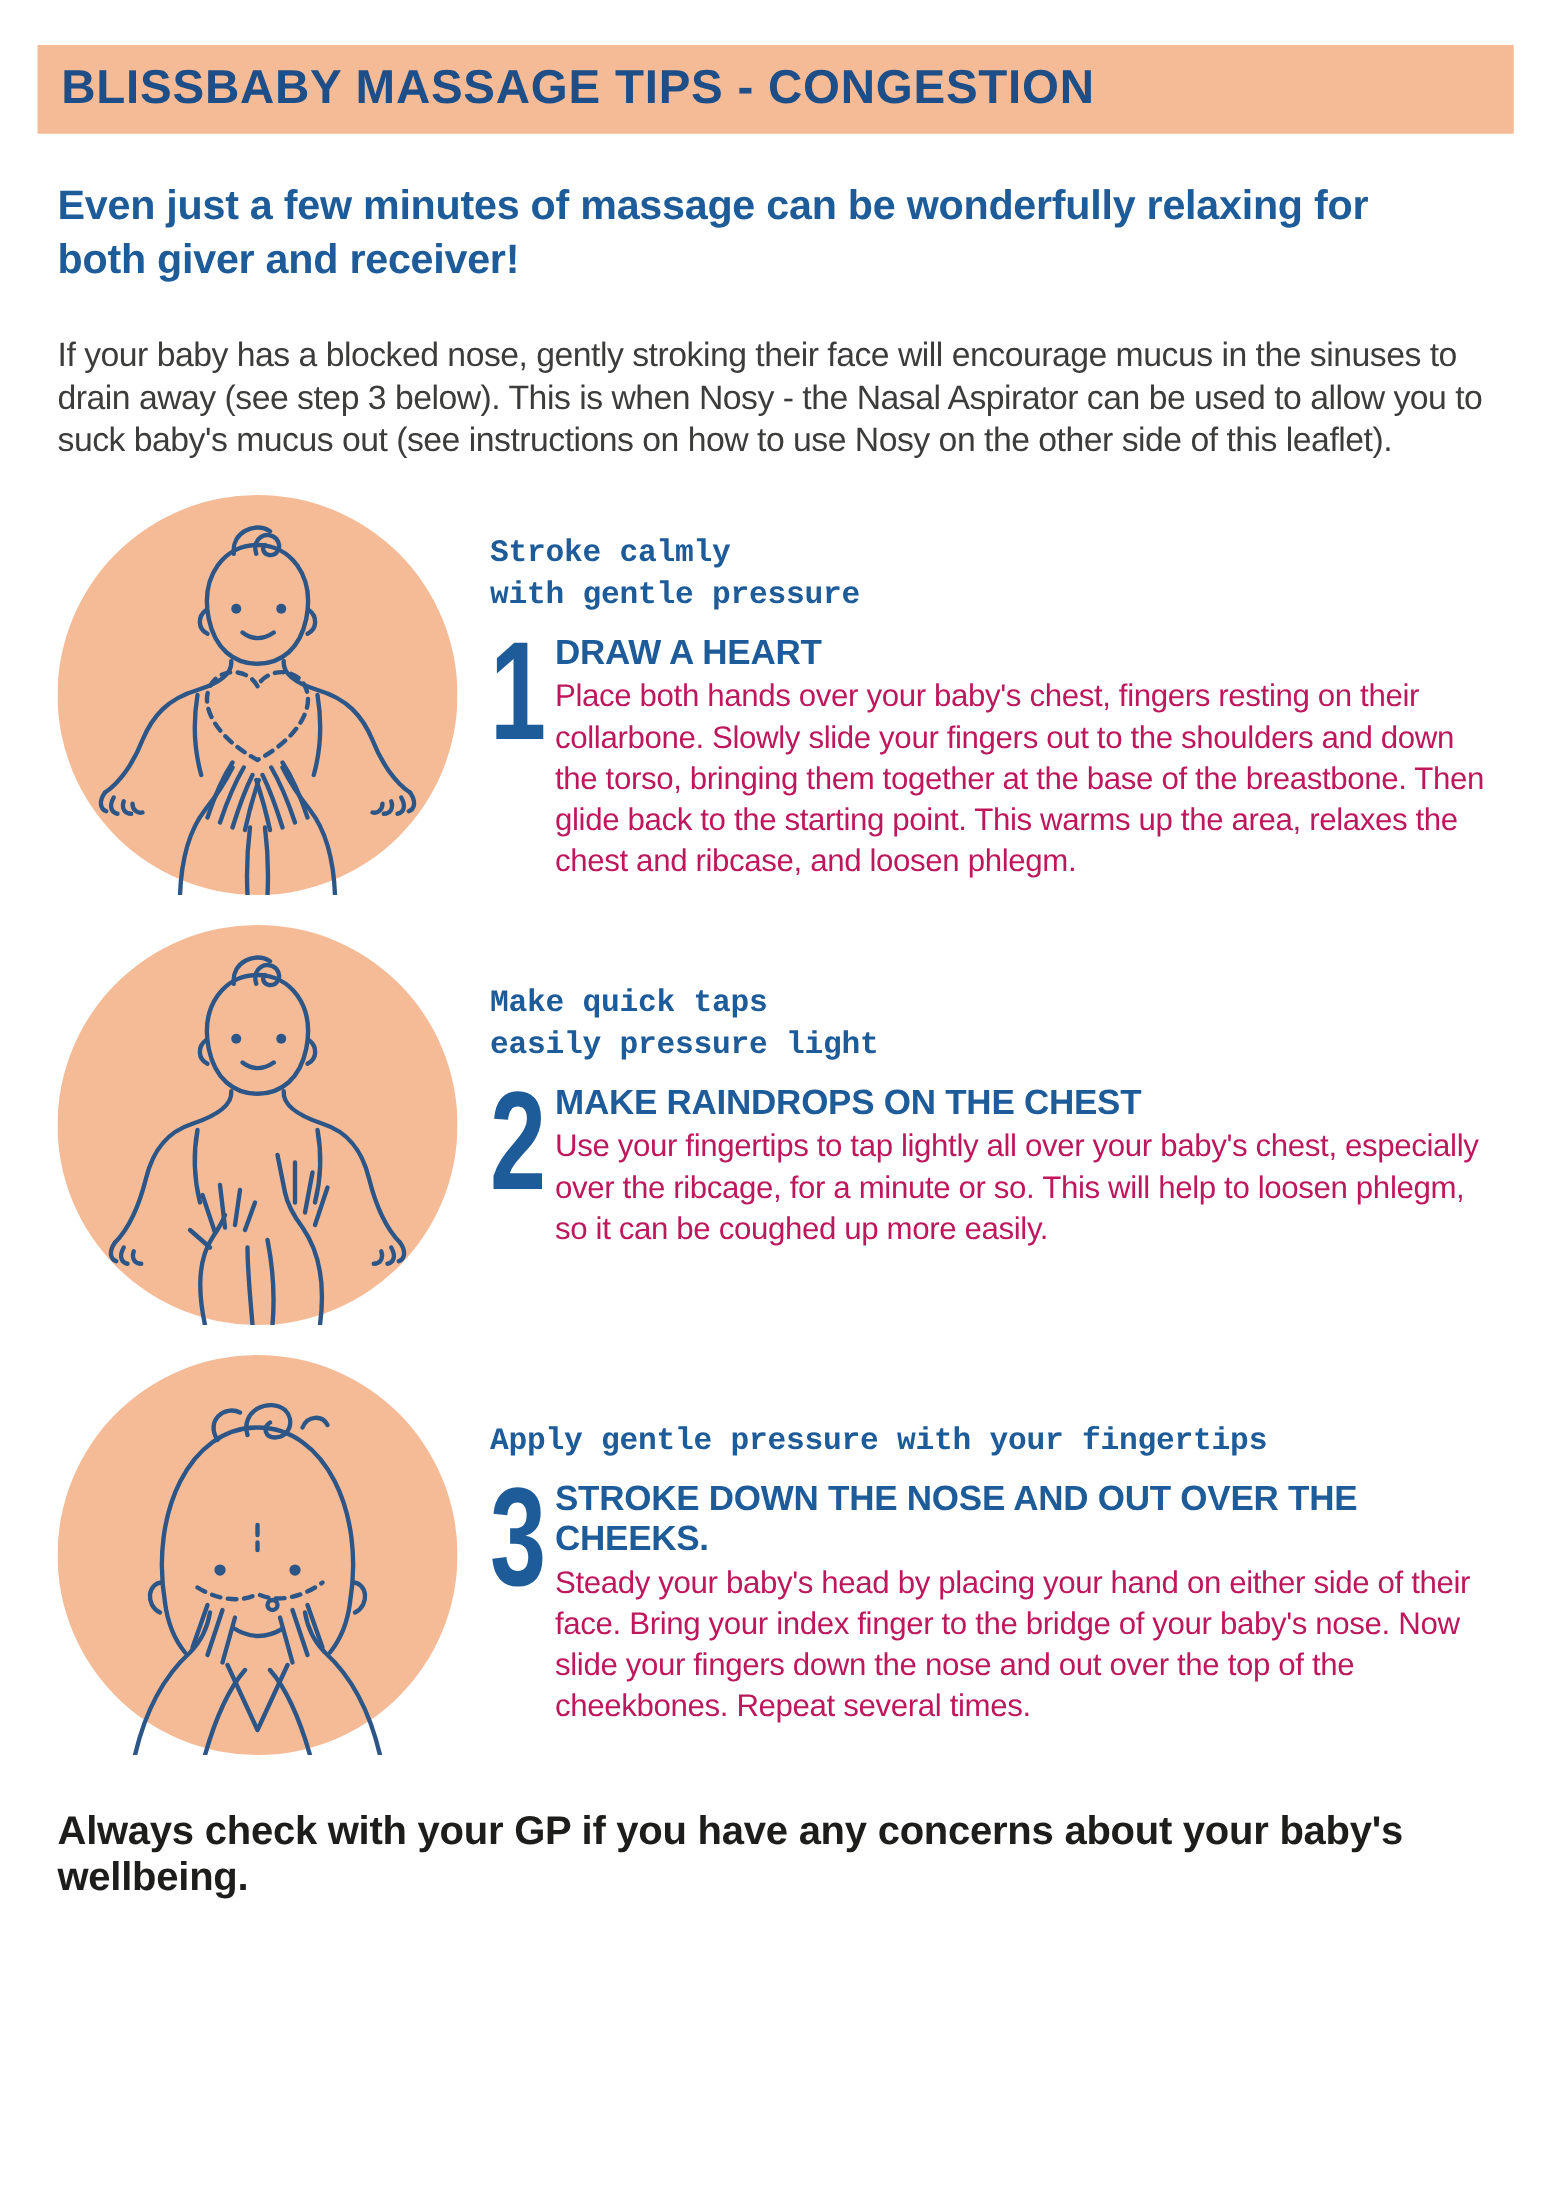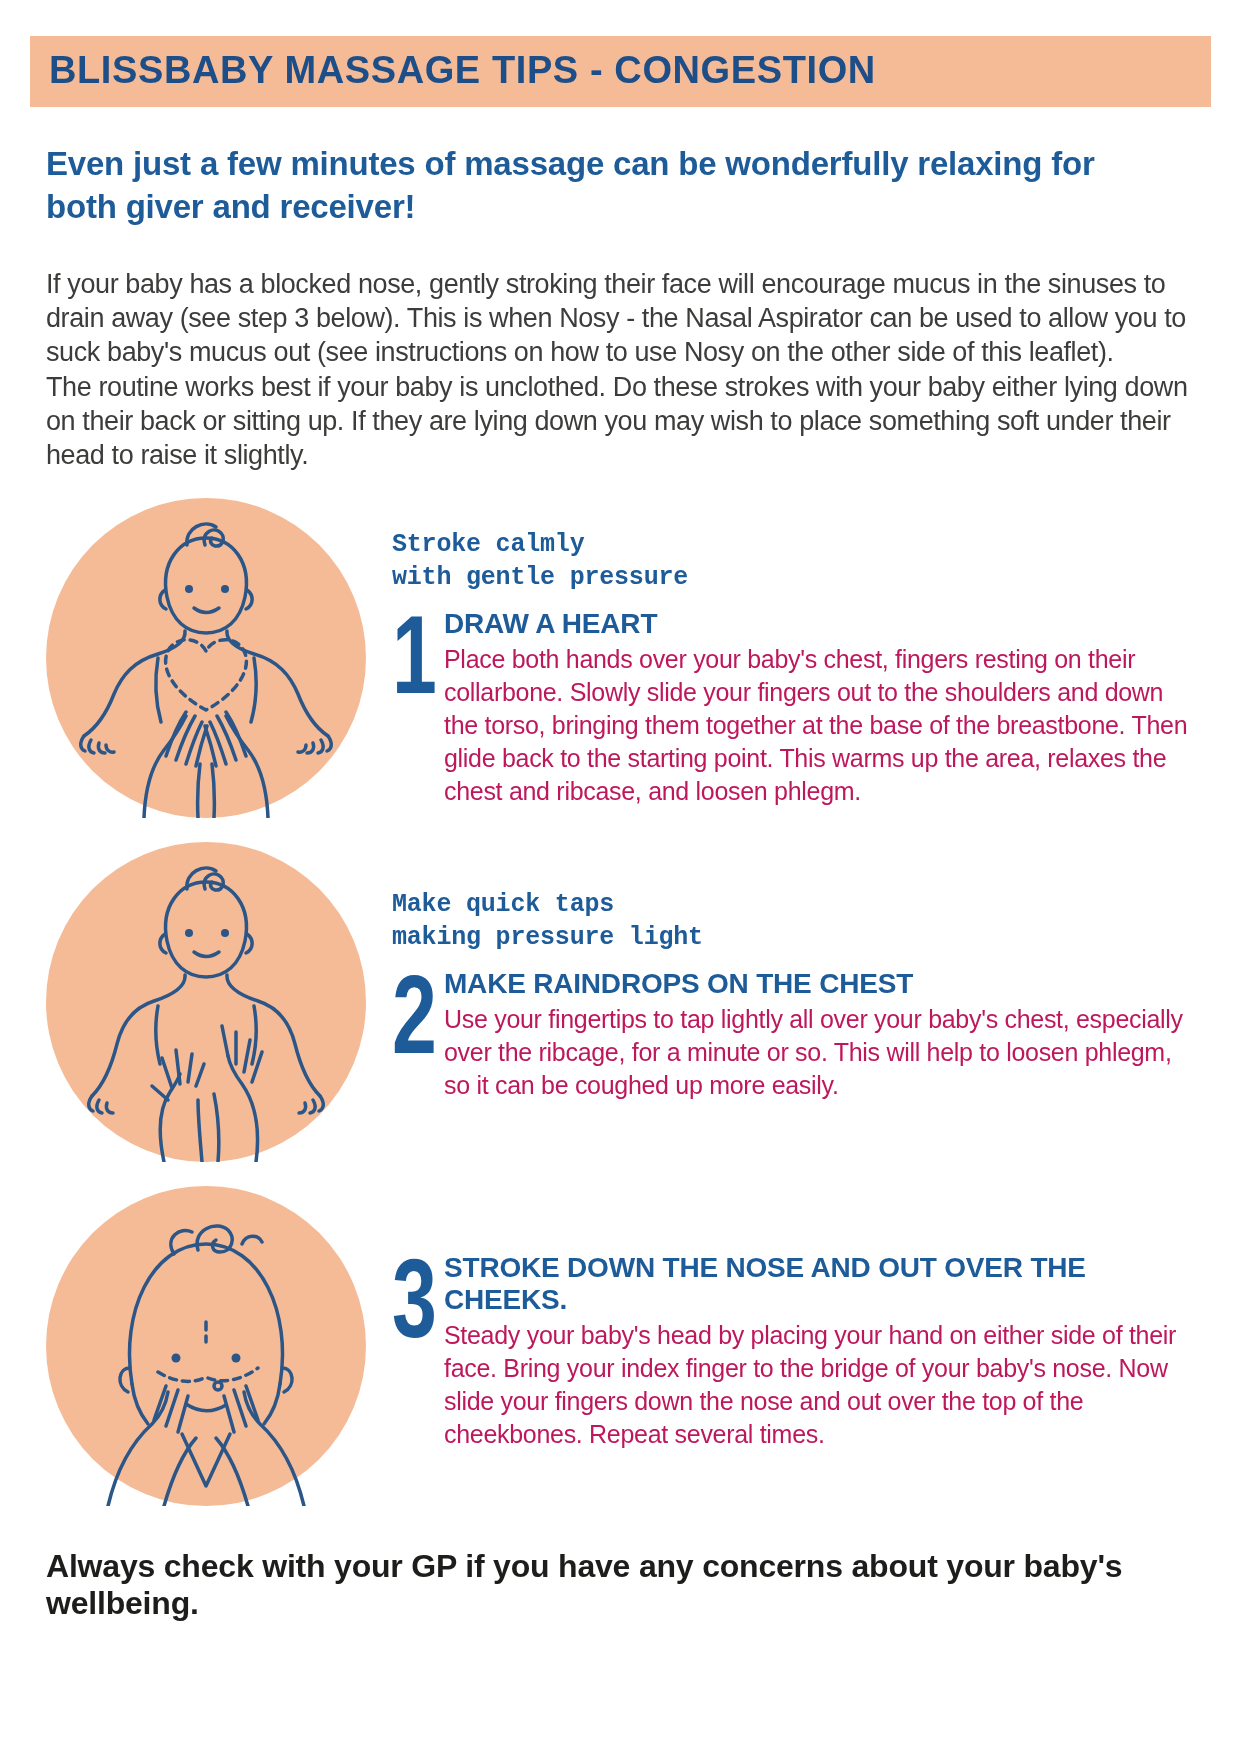--- a/index.html
+++ b/index.html
@@ -123,21 +123,20 @@
   <div class="header-band">
     <h1>BLISSBABY MASSAGE TIPS - CONGESTION</h1>
   </div>
 
   <div class="content">
 
     <h2 class="intro-heading">Even just a few minutes of massage can be wonderfully relaxing for both giver and receiver!</h2>
 
     <div class="intro-body">
       <p>If your baby has a blocked nose, gently stroking their face will encourage mucus in the sinuses to drain away (see step 3 below). This is when Nosy - the Nasal Aspirator can be used to allow you to suck baby's mucus out (see instructions on how to use Nosy on the other side of this leaflet).</p>
-      <p>The routine works best if your baby is unclothed. Do these strokes with your baby either lying down on their back or sitting up. If they are lying down you may wish to place something soft under their head to raise it slightly.</p>
     </div>
 
     <div class="steps">
 
       <div class="step-row">
         <div class="illus">
           <svg viewBox="0 0 320 320" xmlns="http://www.w3.org/2000/svg" aria-hidden="true">
             <circle cx="160" cy="160" r="160" fill="#f5bb97"></circle>
             <g fill="none" stroke="#2b5687" stroke-width="3.5" stroke-linecap="round" stroke-linejoin="round">
               <path d="M121,99 C114,64 134,40 160,40 C186,40 206,64 199,99 C194,123 179,135 160,135 C141,135 126,123 121,99 Z"></path>
@@ -204,21 +203,21 @@
               <path d="M122,258 L106,244"></path>
               <path d="M210,320 C214,290 210,262 196,242 C190,234 184,224 182,214"></path>
               <path d="M172,320 C174,296 172,272 168,252"></path>
               <path d="M182,214 L176,184 M190,222 L190,190 M198,230 L204,198 M206,240 L216,210"></path>
             </g>
           </svg>
         </div>
         <div class="step-right pt-2">
           <div class="step-hint">
             <div>Make quick taps</div>
-            <div>making pressure light</div>
+            <div>easily pressure light</div>
           </div>
           <div class="step-main">
             <div class="step-number">2</div>
             <div class="step-text">
               <div class="step-title">MAKE RAINDROPS ON THE CHEST</div>
               <div class="step-body">Use your fingertips to tap lightly all over your baby's chest, especially over the ribcage, for a minute or so. This will help to loosen phlegm, so it can be coughed up more easily.</div>
             </div>
           </div>
         </div>
       </div>
@@ -247,20 +246,21 @@
               <path d="M108,234 L120,200 M120,240 L132,204 M132,246 L142,210"></path>
               <path d="M258,320 C250,286 236,258 214,238 C206,230 200,218 198,206"></path>
               <path d="M202,320 C194,292 184,268 170,252"></path>
               <path d="M212,234 L200,200 M200,240 L188,204 M188,246 L178,210"></path>
               <circle cx="172" cy="200" r="4"></circle>
             </g>
           </svg>
         </div>
         <div class="step-right pt-3">
           <div class="step-hint">
+            <div>Apply gentle pressure with your fingertips</div>
           </div>
           <div class="step-main">
             <div class="step-number">3</div>
             <div class="step-text">
               <div class="step-title">STROKE DOWN THE NOSE AND OUT OVER THE CHEEKS.</div>
               <div class="step-body">Steady your baby's head by placing your hand on either side of their face. Bring your index finger to the bridge of your baby's nose. Now slide your fingers down the nose and out over the top of the cheekbones. Repeat several times.</div>
             </div>
           </div>
         </div>
       </div>

